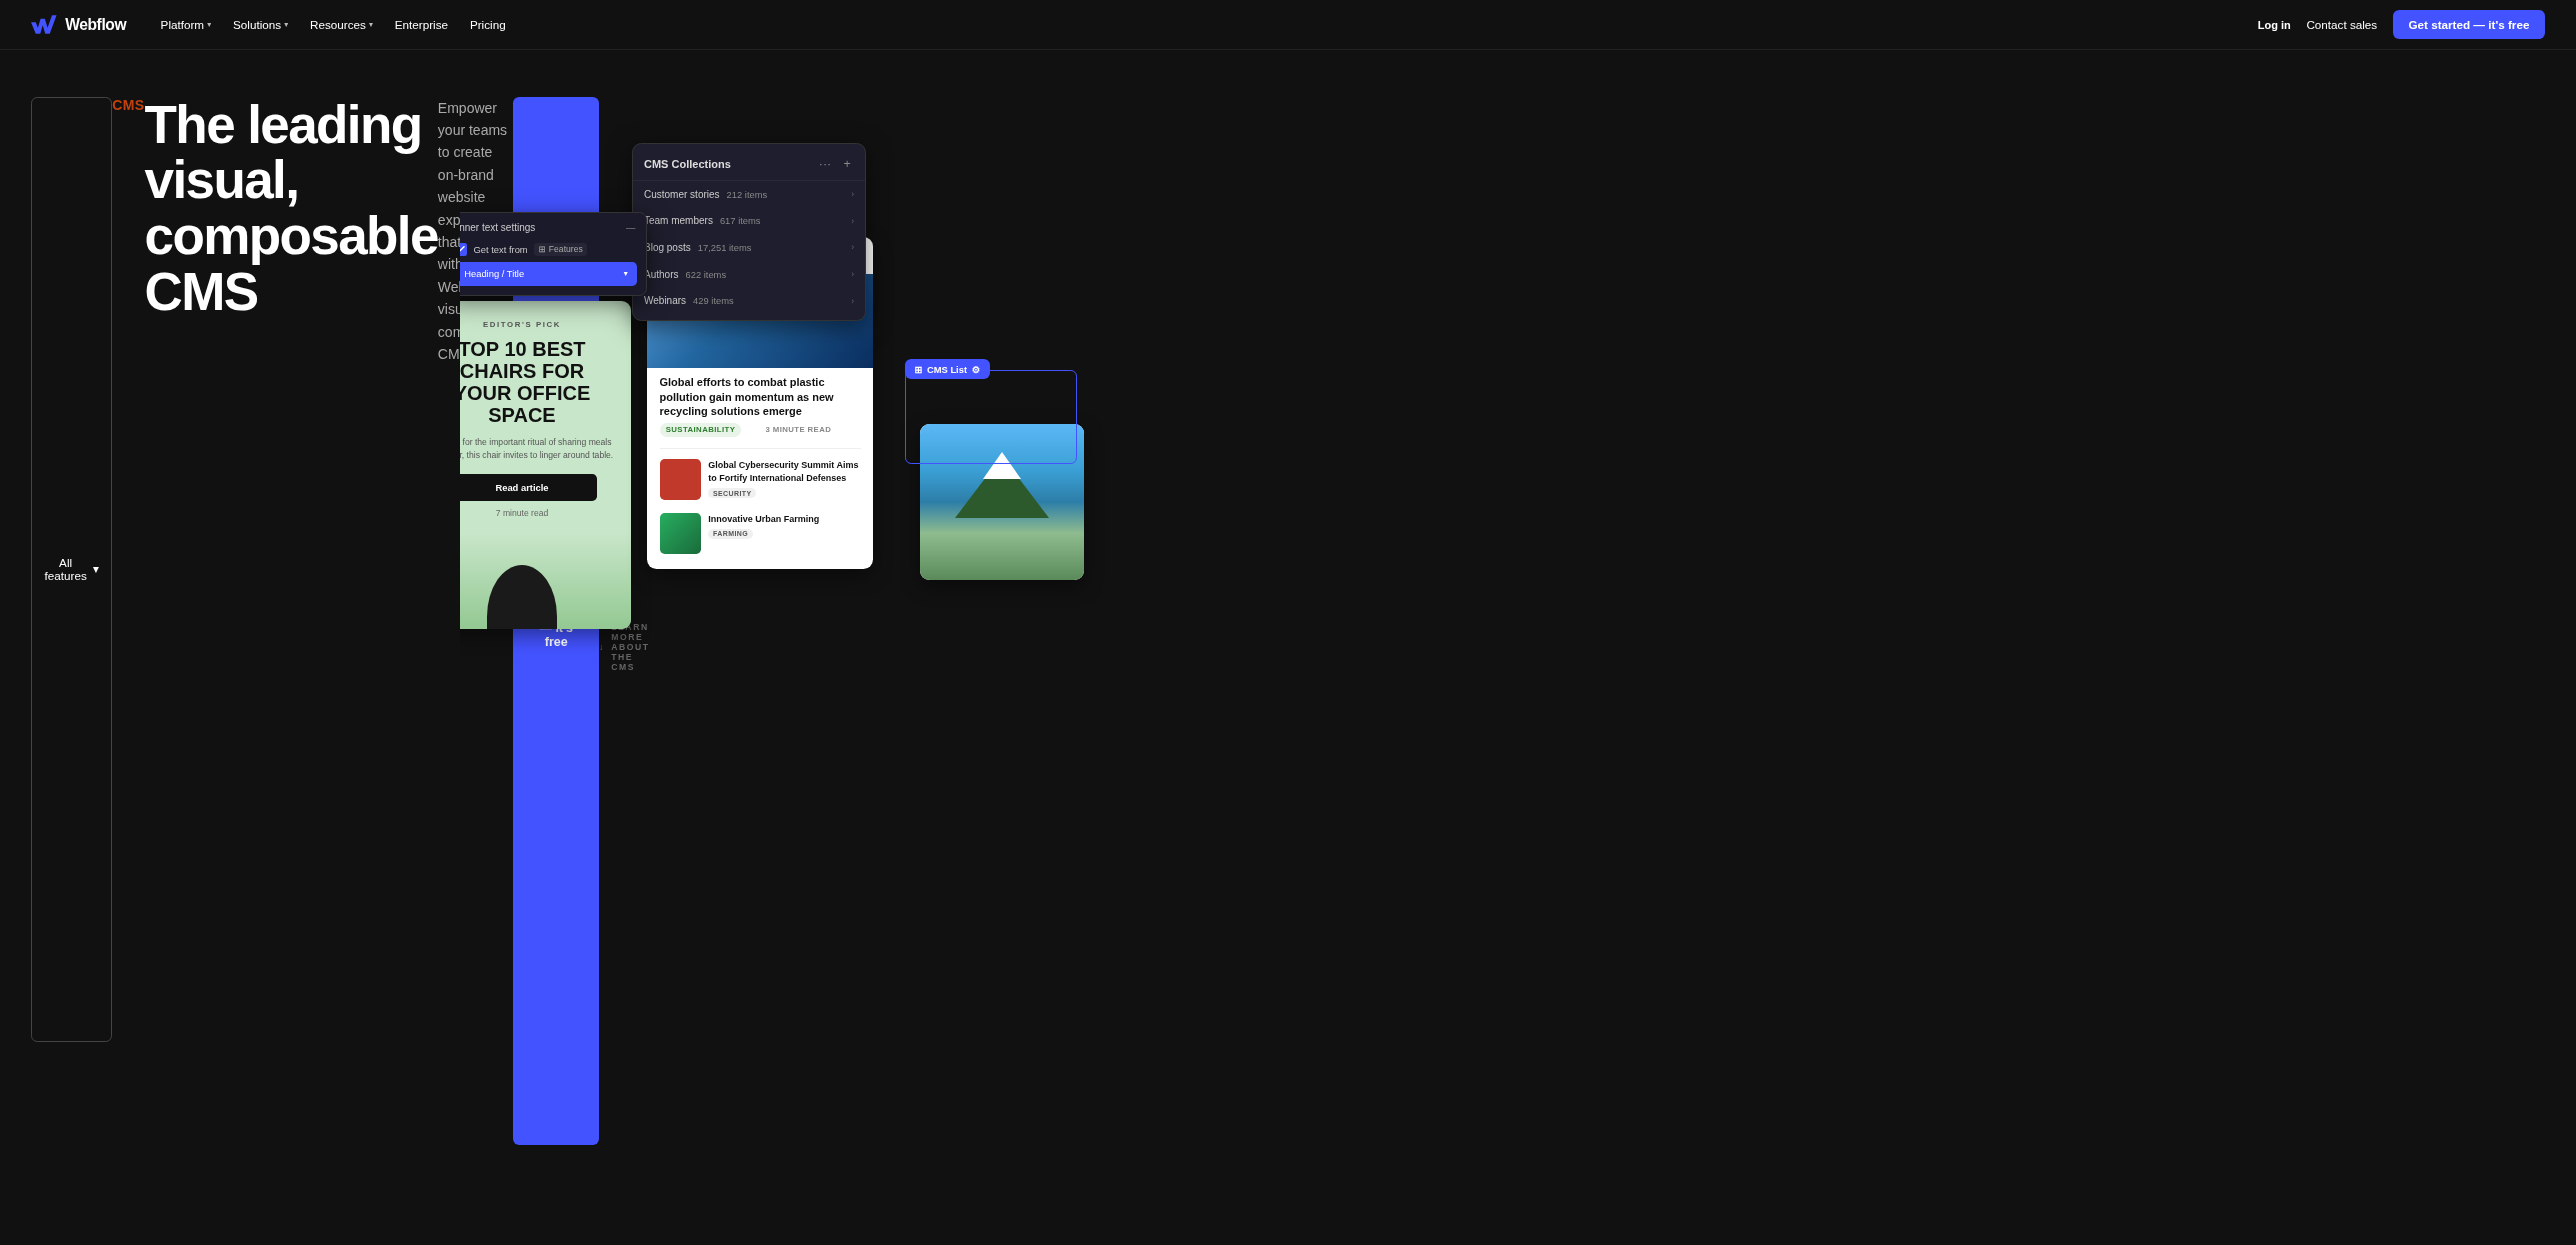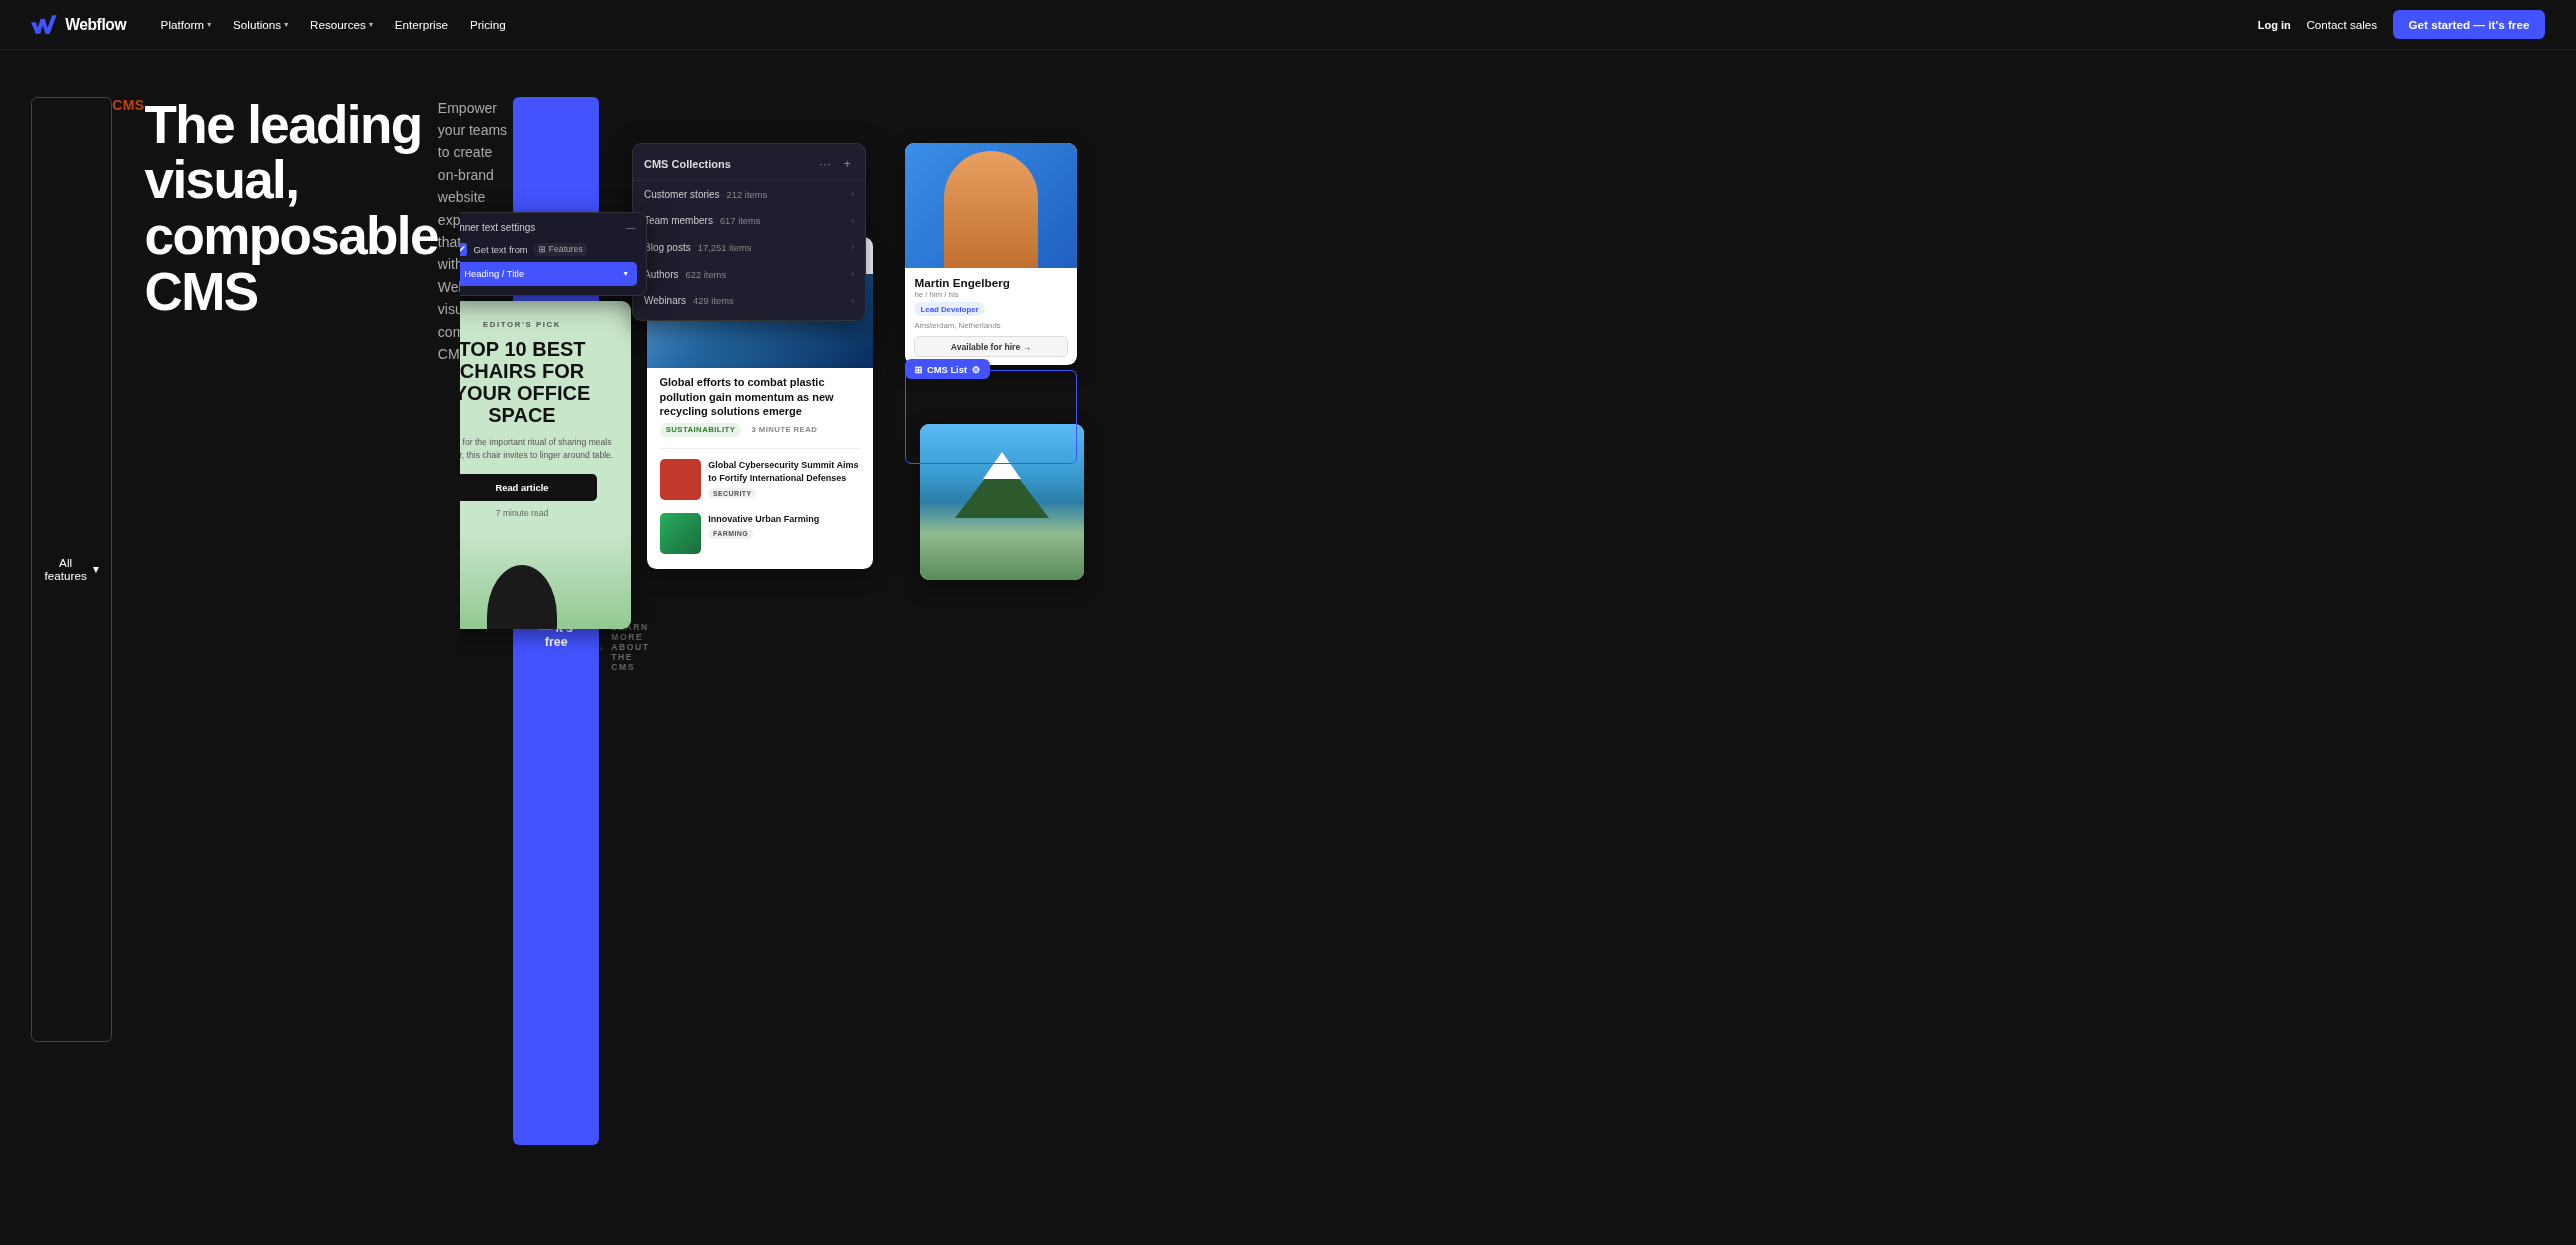--- a/index.html
+++ b/index.html
@@ -436,21 +436,21 @@
     .weekly-article-title {
       font-size: 11px;
       font-weight: 700;
       color: #111;
       line-height: 1.3;
       padding: 7.8px 12.5px 4.7px;
     }
     .weekly-tag-row {
       display: flex;
       align-items: center;
-      gap: 10px;
+      gap: 24px;
       padding: 0 12.5px 6.2px;
     }
     .weekly-tag {
       background: #e8f4e8;
       color: #2d7d2d;
       font-size: 7.8px;
       font-weight: 600;
       padding: 2.3px 6.2px;
       border-radius: 15.6px;
       letter-spacing: 0.4px;
@@ -841,37 +841,20 @@
       </div>
       <div class="weekly-small-article">
         <div class="weekly-small-img green"></div>
         <div>
           <div class="weekly-small-title">Innovative Urban Farming</div>
           <span class="weekly-small-tag">FARMING</span>
         </div>
       </div>
     </div>
 
-    <div class="profile-card">
-      <div class="profile-img">
-        <div class="profile-head"></div>
-        <div class="profile-person"></div>
-      </div>
-      <div class="profile-info">
-        <div class="profile-name">Martin Engelberg</div>
-        <div class="profile-pronouns">
-          <span>he / him / his</span>
-        </div>
-        <div class="profile-badges">
-          <span class="profile-badge primary">Lead Developer</span>
-        </div>
-        <div class="profile-location">Amsterdam, Netherlands</div>
-        <button class="profile-hire-btn">Available for hire →</button>
-      </div>
-    </div>
 
     <div class="cms-list-badge">
       <span>⊞</span>
       <span>CMS List</span>
       <span>⚙</span>
     </div>
 
     <div class="cms-list-box"></div>
 
     <div class="mountain-card">

